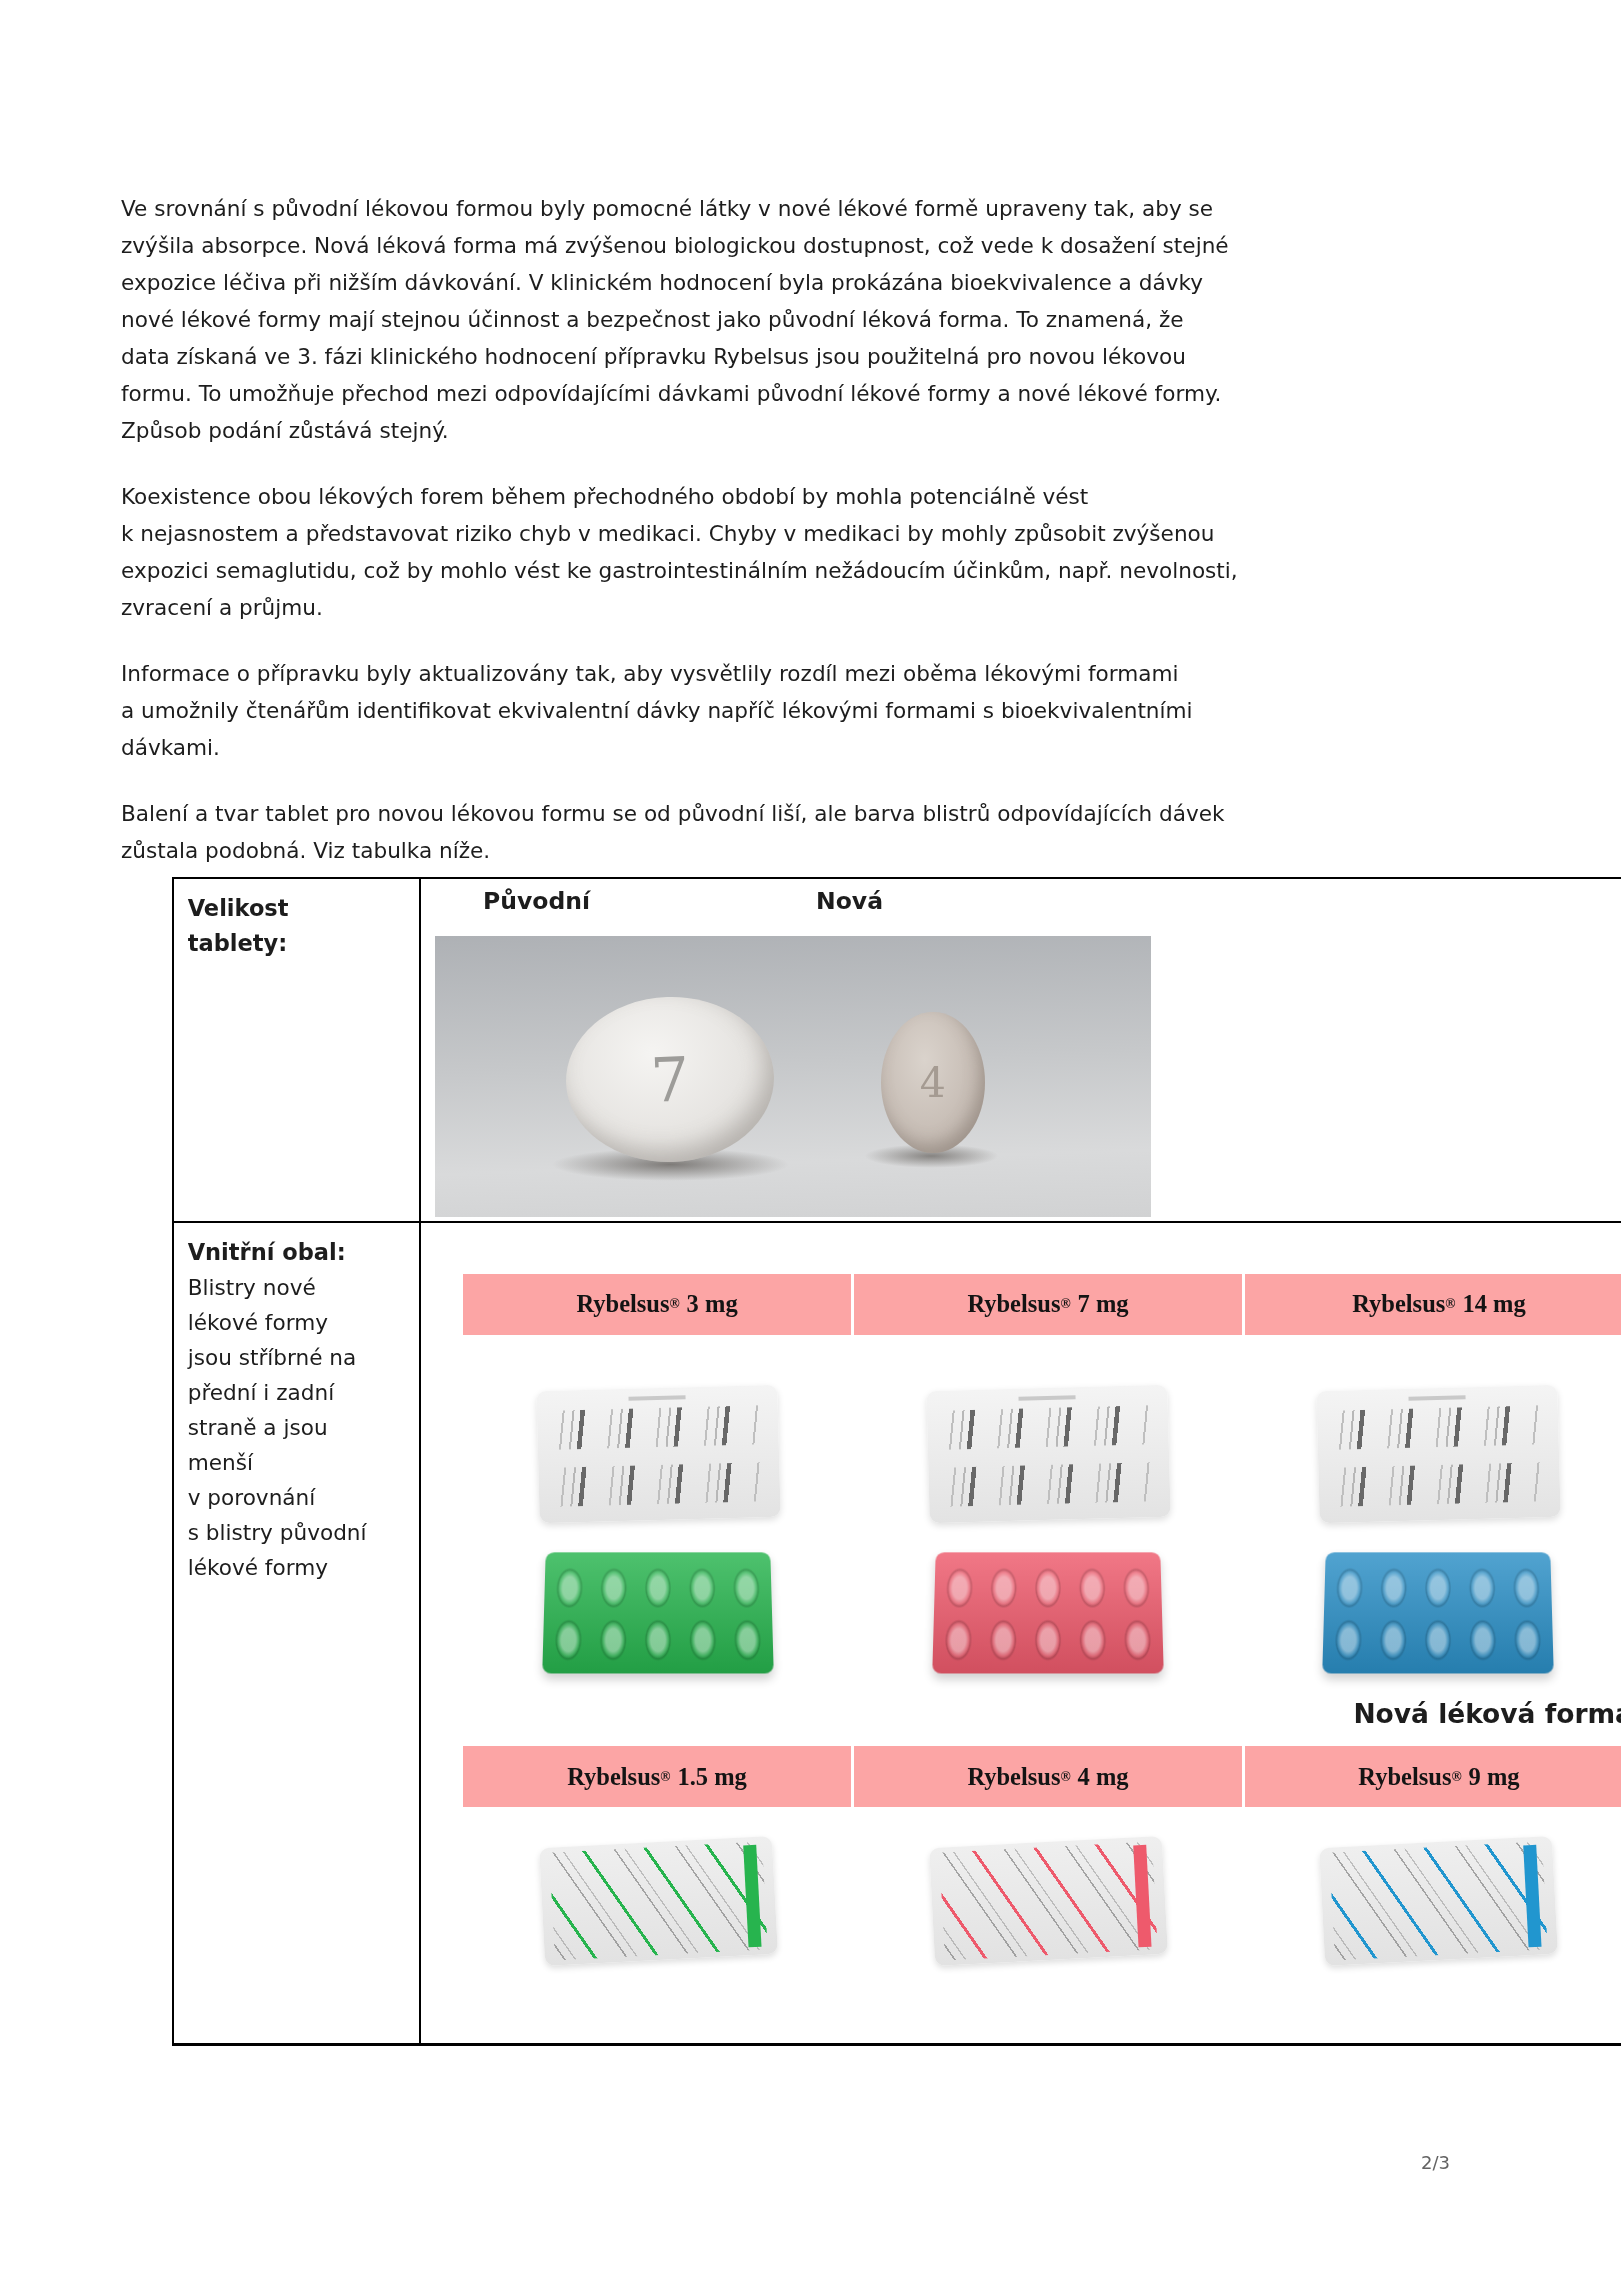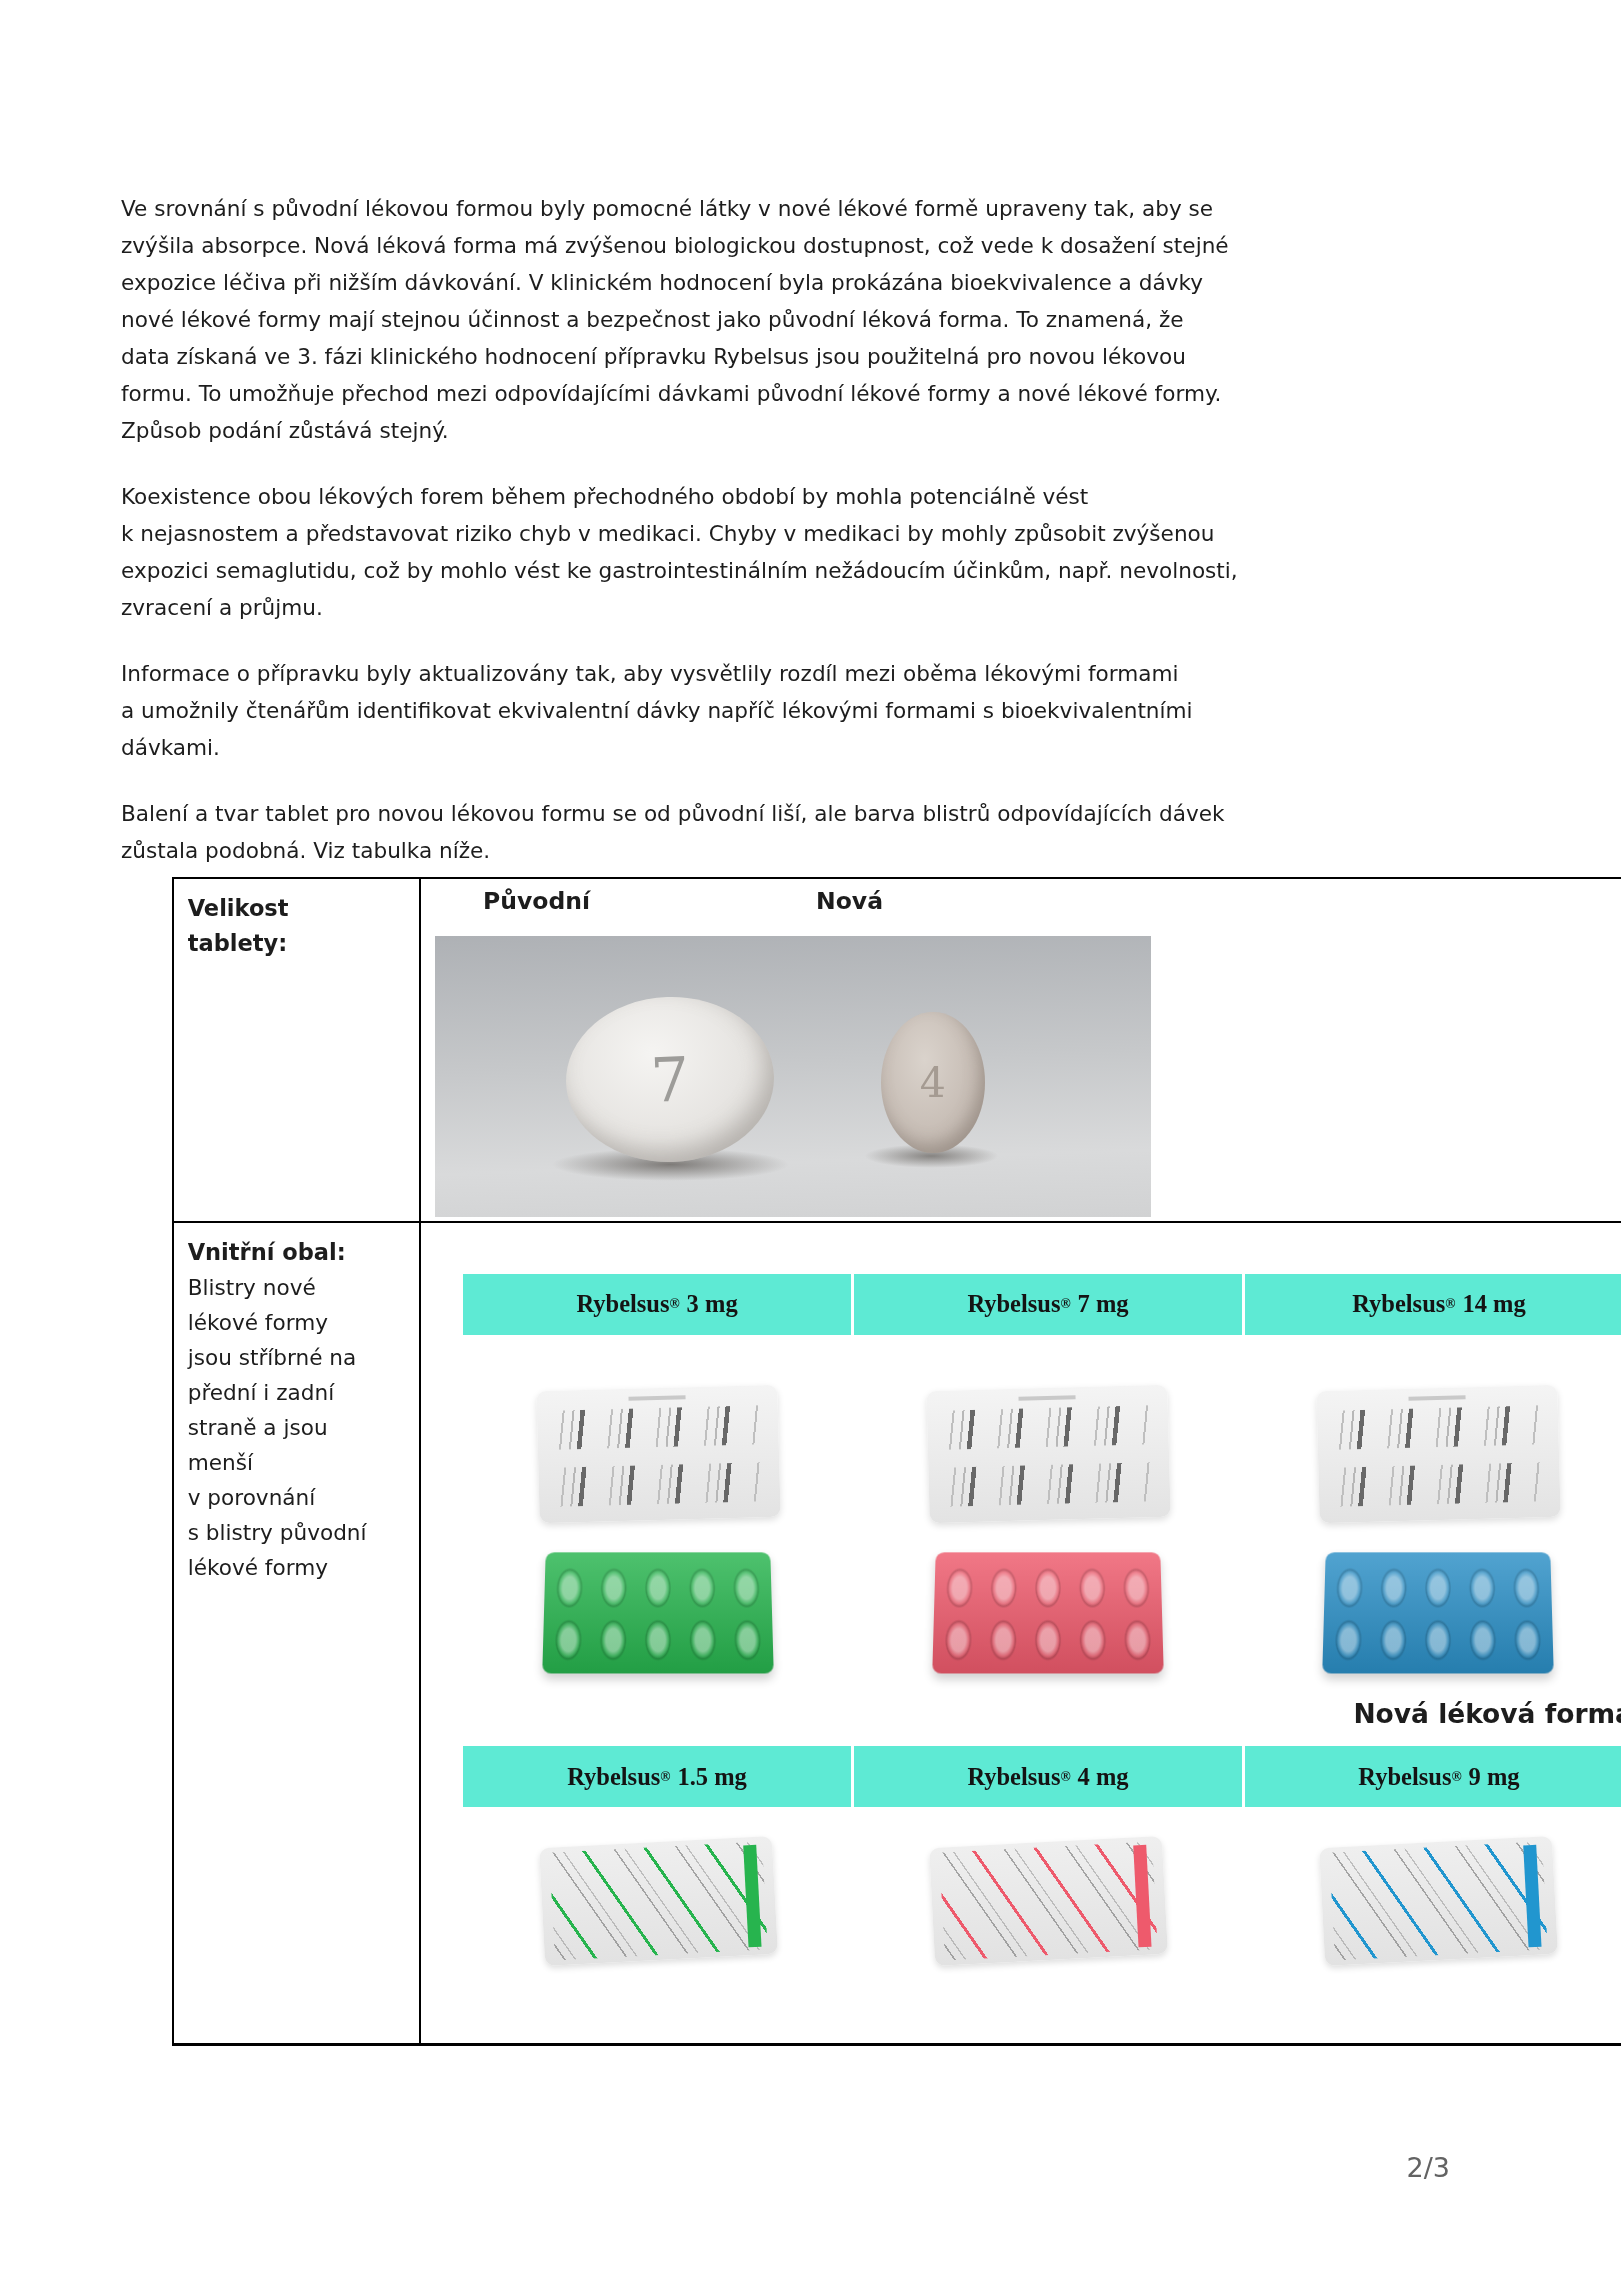--- a/index.html
+++ b/index.html
@@ -55,21 +55,21 @@
     display:flex;align-items:center;justify-content:center;
     font-family:"DejaVu Serif","Liberation Serif",serif;font-size:41px;color:#a59b92;
   }
 
   
   .rcell.packs{padding:33px 33px 0 42px;}
   .section-title{font-weight:bold;font-size:26.5px;line-height:31px;}
   .section-title.second{margin-top:25px;text-align:right;}
   .banner-row{display:flex;gap:2.9px;margin-top:17.6px;height:61px;}
   .banner{
-    flex:1;background:#5eead4;display:flex;align-items:center;justify-content:center;
+    flex:1;background:#fca5a5;display:flex;align-items:center;justify-content:center;
     font-family:"Liberation Serif","DejaVu Serif",serif;font-weight:bold;font-size:24.5px;color:#141414;
   }
   .banner .strength{margin-left:.28em;}
   .banner sup{font-size:13.7px;line-height:0;}
   .blister-row{display:flex;margin-top:53px;}
   .blister-row.fronts{margin-top:31px;}
   .blister-row.newpacks{margin-top:35px;}
   .bcol{flex:1;display:flex;justify-content:center;}
 
   
@@ -120,21 +120,21 @@
     background:repeating-linear-gradient(58deg,
       transparent 0 7.8px, rgba(105,105,105,.55) 7.8px 9.3px,
       transparent 9.3px 16.7px, rgba(120,120,120,.4) 16.7px 18px,
       transparent 18px 33px, var(--c) 33px 36px, transparent 36px 52px);
   }
   .newpack::after{
     content:"";position:absolute;right:15.7px;top:7%;width:13.7px;height:86%;background:var(--c);
   }
 
   
-  .page-num{position:absolute;top:2152px;right:171px;font-size:27px;color:#636363;}
+  .page-num{position:absolute;top:2152px;right:171px;font-size:18px;color:#636363;}
 </style>
 </head>
 <body>
 
 <div class="doc">
   <p class="para">Ve srovnání s původní lékovou formou byly pomocné látky v nové lékové formě upraveny tak, aby se
 zvýšila absorpce. Nová léková forma má zvýšenou biologickou dostupnost, což vede k dosažení stejné
 expozice léčiva při nižším dávkování. V klinickém hodnocení byla prokázána bioekvivalence a dávky
 nové lékové formy mají stejnou účinnost a bezpečnost jako původní léková forma. To znamená, že
 data získaná ve 3. fázi klinického hodnocení přípravku Rybelsus jsou použitelná pro novou lékovou

